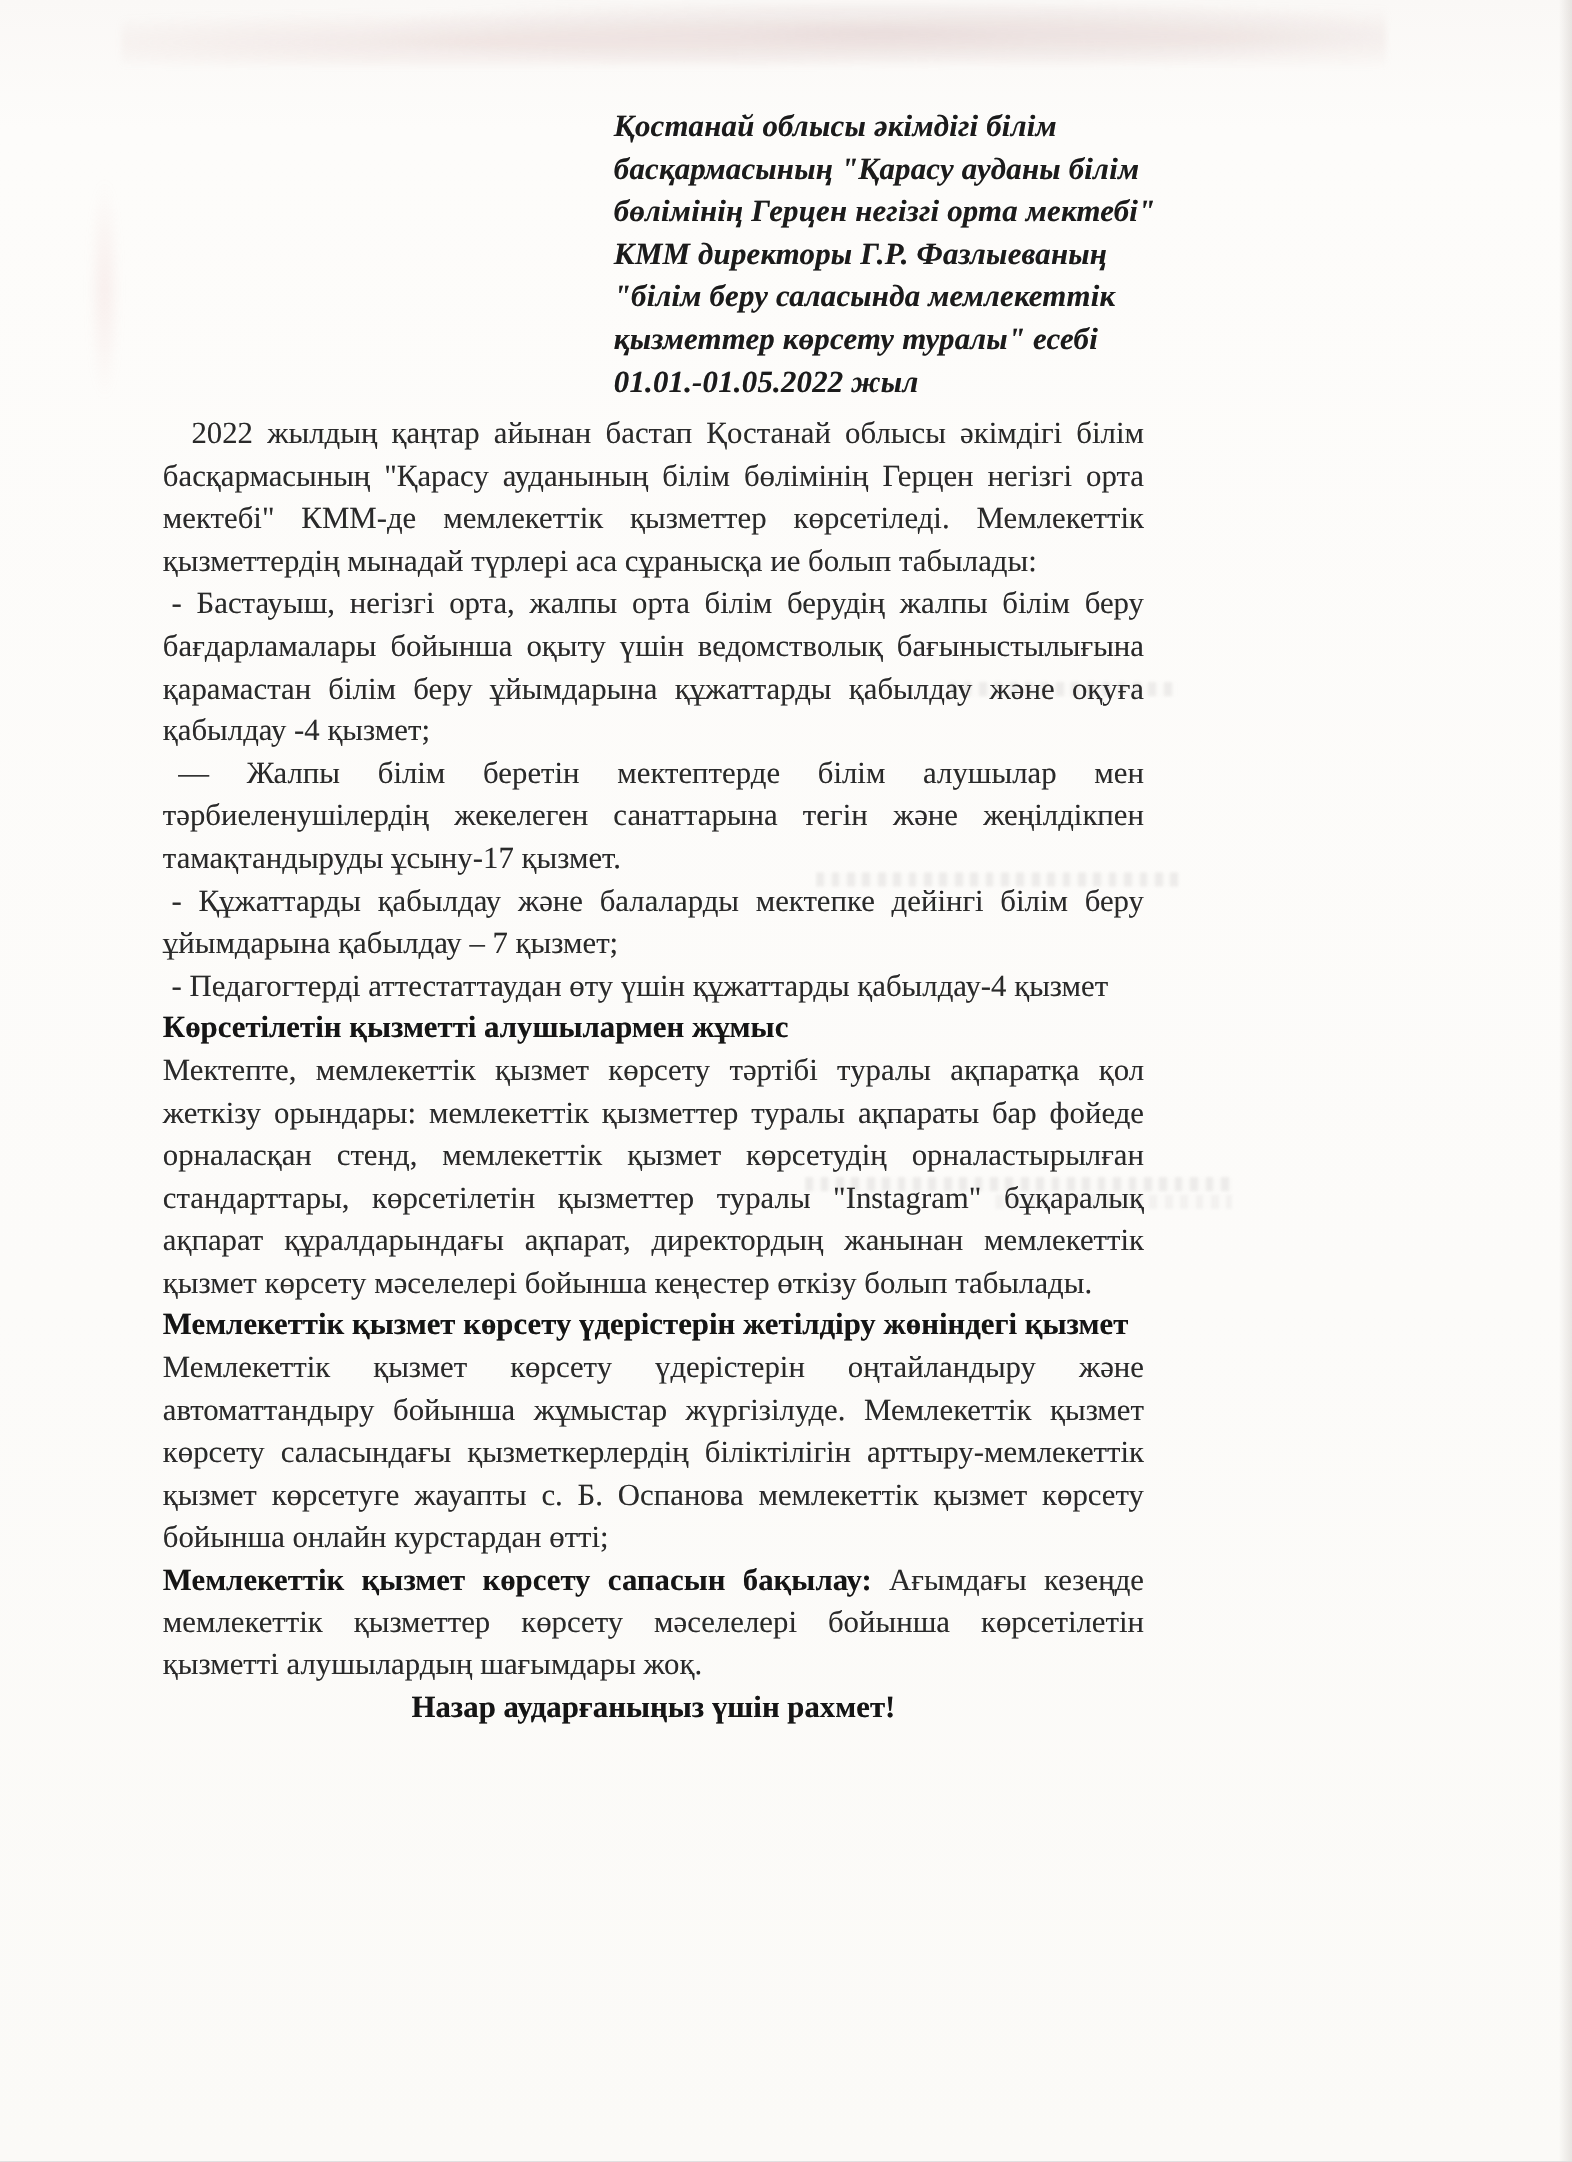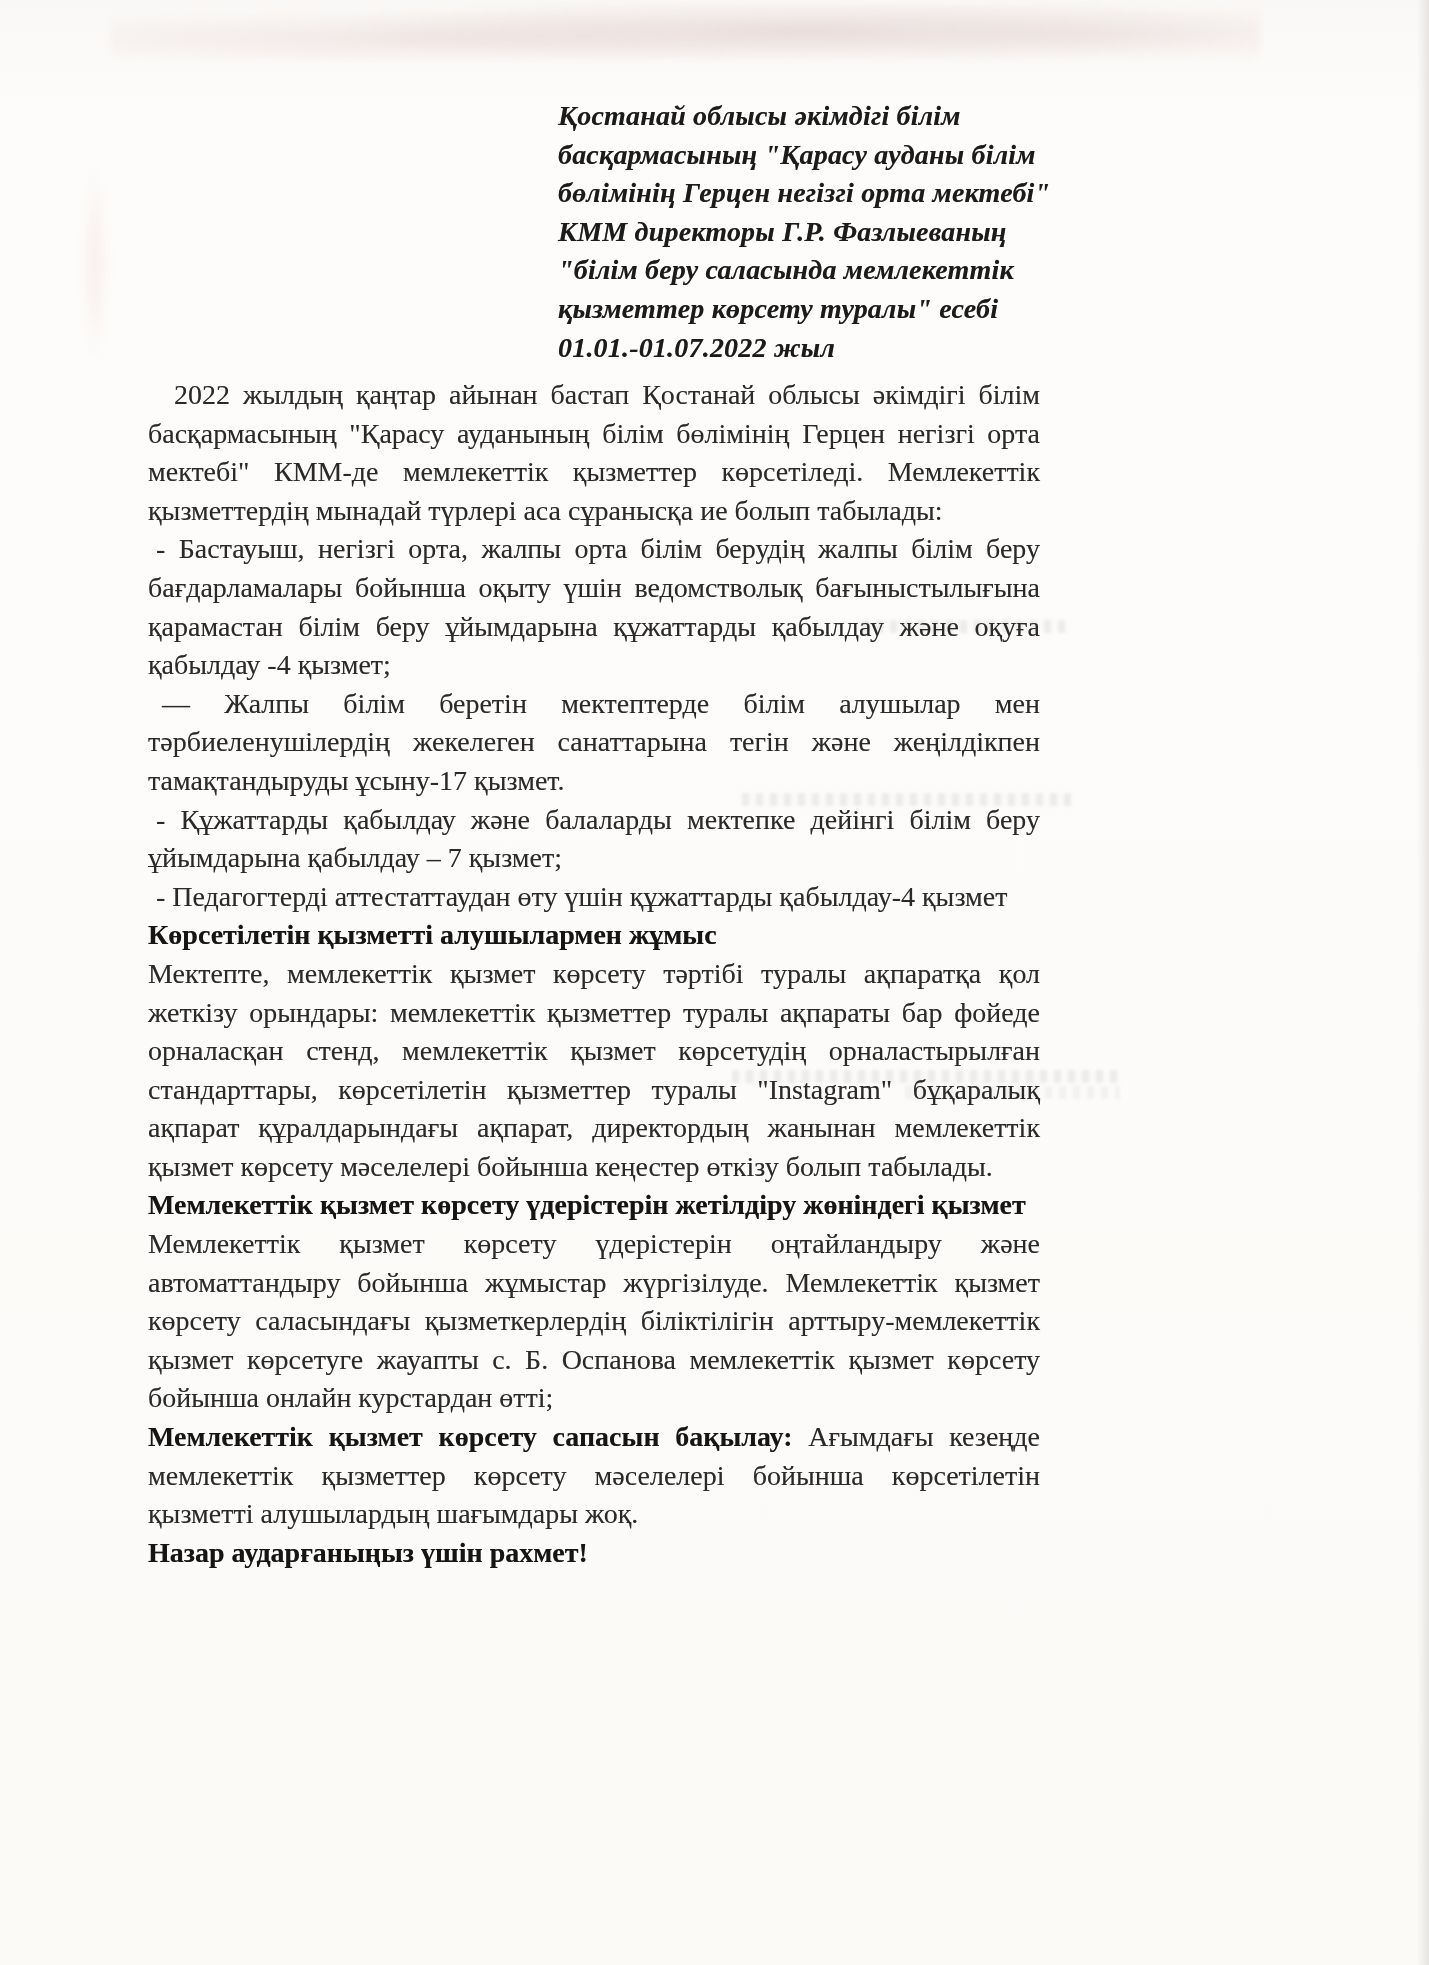--- a/index.html
+++ b/index.html
@@ -55,21 +55,21 @@
     font-size:28px; line-height:38.6px; color:#2a2a2a;
     text-align:justify;
     text-shadow:0 0 0.4px rgba(40,40,40,0.35);
   }
   .body-text p { margin:0; }
   .indent-lg { text-indent:26px; }
   .indent-md { text-indent:14px; }
   .indent-sm { text-indent:8px; }
   .bold-head { font-weight:bold; color:#151515; text-shadow:0 0 0.6px rgba(10,10,10,0.5); }
   .bold-run  { font-weight:bold; color:#151515;margin-top:24px; }
-  .center    { text-align:left; }
+  .center    { text-align:center; }
 </style>
 </head>
 <body>
 
 <div class="page">
 
   <div class="smudge-top"></div>
   <div class="pink-band-left"></div>
   <div class="bleed b1"></div>
   <div class="bleed b2"></div>
@@ -77,21 +77,21 @@
   <div class="bleed b4"></div>
   <div class="edge-right"></div>
 
   <div class="header">
     <div class="h-line">Қостанай облысы әкімдігі білім</div>
     <div class="h-line">басқармасының "Қарасу ауданы білім</div>
     <div class="h-line">бөлімінің Герцен негізгі орта мектебі"</div>
     <div class="h-line">КММ директоры Г.Р. Фазлыеваның</div>
     <div class="h-line">"білім беру саласында мемлекеттік</div>
     <div class="h-line">қызметтер көрсету туралы" есебі</div>
-    <div class="h-line">01.01.-01.07.2022 жыл</div>
+    <div class="h-line">01.01.-01.05.2022 жыл</div>
   </div>
 
   <div class="body-text">
     <p class="indent-lg">2022 жылдың қаңтар айынан бастап Қостанай облысы әкімдігі білім басқармасының "Қарасу ауданының білім бөлімінің Герцен негізгі орта мектебі" КММ-де мемлекеттік қызметтер көрсетіледі. Мемлекеттік қызметтердің мынадай түрлері аса сұранысқа ие болып табылады:</p>
     <p class="indent-sm">- Бастауыш, негізгі орта, жалпы орта білім берудің жалпы білім беру бағдарламалары бойынша оқыту үшін ведомстволық бағыныстылығына қарамастан білім беру ұйымдарына құжаттарды қабылдау және оқуға қабылдау -4 қызмет;</p>
     <p class="indent-md">— Жалпы білім беретін мектептерде білім алушылар мен тәрбиеленушілердің жекелеген санаттарына тегін және жеңілдікпен тамақтандыруды ұсыну-17 қызмет.</p>
     <p class="indent-sm">- Құжаттарды қабылдау және балаларды мектепке дейінгі білім беру ұйымдарына қабылдау – 7 қызмет;</p>
     <p class="indent-sm">- Педагогтерді аттестаттаудан өту үшін құжаттарды қабылдау-4 қызмет</p>
     <p class="bold-head">Көрсетілетін қызметті алушылармен жұмыс</p>
     <p>Мектепте, мемлекеттік қызмет көрсету тәртібі туралы ақпаратқа қол жеткізу орындары: мемлекеттік қызметтер туралы ақпараты бар фойеде орналасқан стенд, мемлекеттік қызмет көрсетудің орналастырылған стандарттары, көрсетілетін қызметтер туралы "Instagram" бұқаралық ақпарат құралдарындағы ақпарат, директордың жанынан мемлекеттік қызмет көрсету мәселелері бойынша кеңестер өткізу болып табылады.</p>

